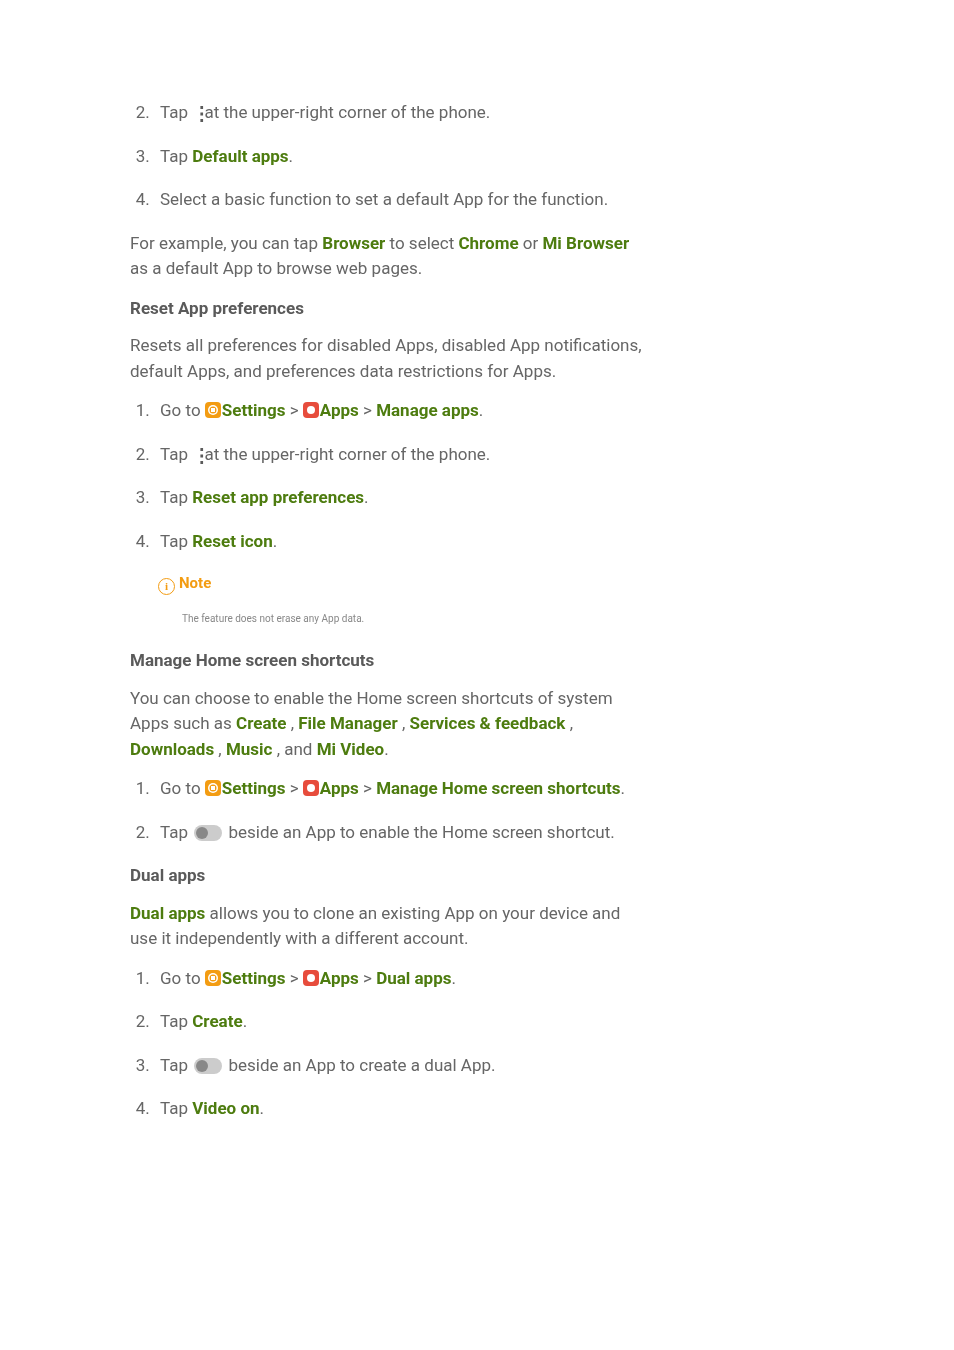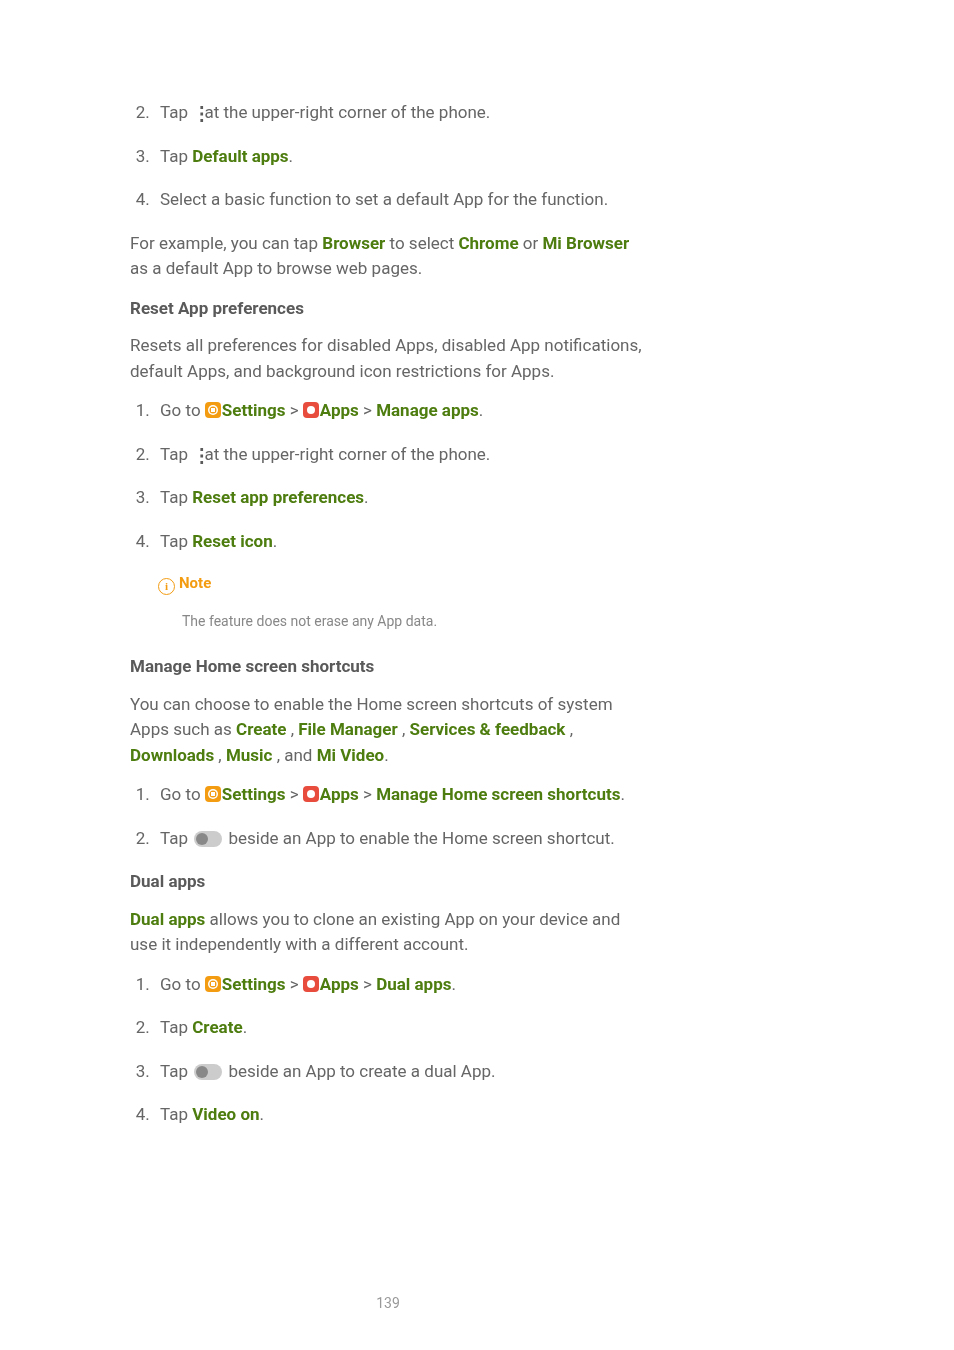--- a/index.html
+++ b/index.html
@@ -60,21 +60,21 @@
     width: 12px; height: 12px; border-radius: 50%; background: #888;
   }
   .note-box { margin: 2px 0 22px 28px; }
   .note-title { font-weight: 700; color: #f39c12; font-size: 15px; margin-bottom: 16px; }
   .note-title .ni {
     display: inline-block; width: 15px; height: 15px; border: 1.6px solid #f39c12;
     border-radius: 50%; font-size: 11px; line-height: 15px; text-align: center;
     color: #f39c12; font-weight: 700; vertical-align: -2px; margin-right: 4px;
     font-family: Georgia, serif;
   }
-  .note-body { font-size: 14px; color: #888; margin-left: 24px; }
+  .note-body { font-size: 10px; color: #888; margin-left: 24px; }
   .pageno {
     position: absolute; bottom: 36px; left: 0; right: 0;
     text-align: center; color: #999; font-size: 14px;
   }
   .sep { color: #666; }
 </style>
 </head>
 <body>
 
 <div class="page">
@@ -89,21 +89,21 @@
     <li>
       <span>Select a basic function to set a default App for the function.</span>
     </li>
   </ol>
 
   <p class="para">
     <span>For example, you can tap </span><strong>Browser</strong><span> to select </span><strong>Chrome</strong><span> or </span><strong>Mi Browser</strong><span> as a default App to browse web pages.</span>
   </p>
 
   <div class="h">Reset App preferences</div>
-  <p class="para">Resets all preferences for disabled Apps, disabled App notifications, default Apps, and background icon restrictions for Apps.</p>
+  <p class="para">Resets all preferences for disabled Apps, disabled App notifications, default Apps, and preferences data restrictions for Apps.</p>
 
   <ol>
     <li>
       <span>Go to </span><span class="icon-sq icon-settings"></span><strong>Settings</strong><span class="sep"> &gt; </span><span class="icon-sq icon-apps"></span><strong>Apps</strong><span class="sep"> &gt; </span><strong>Manage apps</strong><span>.</span>
     </li>
     <li>
       <span>Tap </span><span class="icon-more"></span><span> at the upper-right corner of the phone.</span>
     </li>
     <li>
       <span>Tap </span><strong>Reset app preferences</strong><span>.</span>
@@ -148,14 +148,13 @@
       <span>Tap </span><strong>Create</strong><span>.</span>
     </li>
     <li>
       <span>Tap </span><span class="icon-toggle"></span><span> beside an App to create a dual App.</span>
     </li>
     <li>
       <span>Tap </span><strong>Video on</strong><span>.</span>
     </li>
   </ol>
 
-  <div class="pageno">139</div>
 </div>
 
 </body></html>

